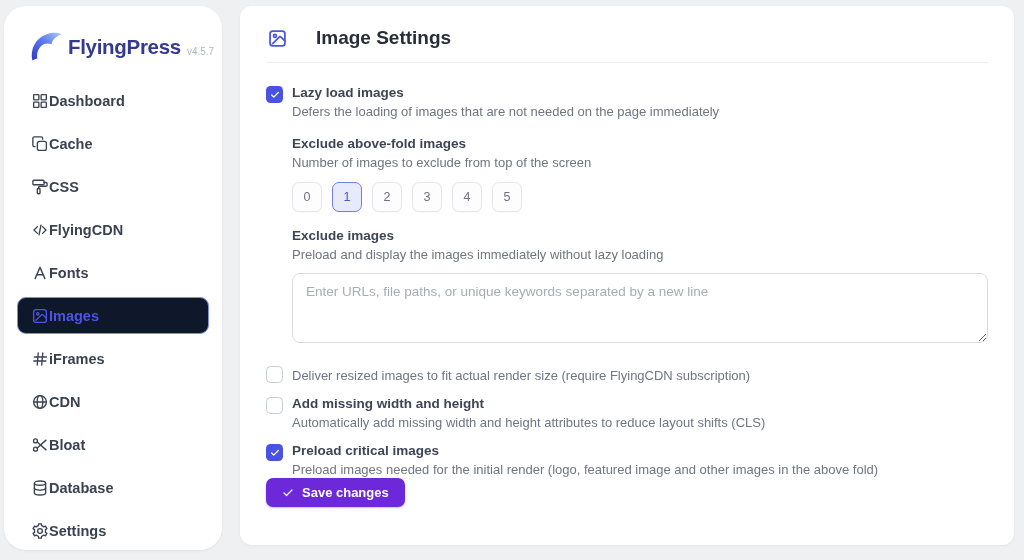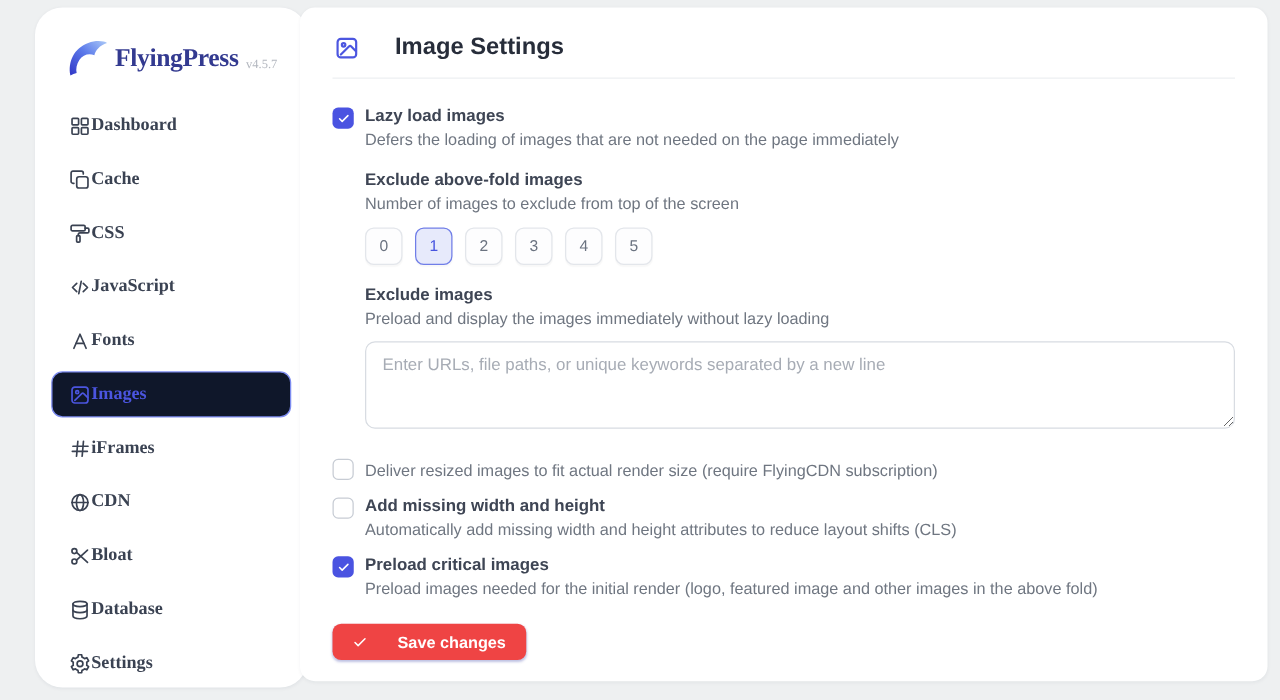--- a/index.html
+++ b/index.html
@@ -6,23 +6,23 @@
   body{
     width:1024px;height:560px;position:relative;overflow:hidden;
     background:#eef0f1;font-family:"Liberation Sans",sans-serif;
     -webkit-font-smoothing:antialiased;
   }
   svg{display:block}
   .icon{fill:none;stroke:#3a4252;stroke-width:1.8;stroke-linecap:round;stroke-linejoin:round;}
 
   
   .sidebar{
-    position:absolute;left:28px;top:6px;width:218px;height:544px;
+    position:absolute;left:4px;top:6px;width:218px;height:544px;
     background:#fff;border-radius:22px;box-shadow:0 1px 3px rgba(25,35,65,.06);
-    box-sizing:border-box;padding:22px 13px 0;font-family:Liberation Serif, serif;
+    box-sizing:border-box;padding:22px 13px 0;
   }
   .logo-row{display:flex;align-items:center;padding-left:9px;}
   .logo-mark{width:38px;height:38px;flex:none;}
   .brand{font-size:20.5px;font-weight:700;color:#333a90;letter-spacing:-.3px;margin-left:4px;}
   .version{font-size:10px;color:#b3b7bf;margin-left:6px;margin-top:9px;}
   .nav{margin-top:16px;}
   .nav-item{
     display:flex;align-items:center;height:35px;padding:0 13px;
     border-radius:9px;border:1px solid transparent;margin-bottom:6px;
     color:#3a4252;font-size:14.5px;font-weight:600;cursor:pointer;
@@ -71,22 +71,22 @@
     border:1px solid #d8dce2;border-radius:8px;padding:10px 13px;
     font-family:"Liberation Sans",sans-serif;font-size:13.5px;color:#3e4554;
     resize:vertical;outline:none;
   }
   .exclude-textarea::placeholder{color:#a7acb5;}
 
   .mt18{margin-top:18px;}
   .mt14{margin-top:12px;}
 
   .save-btn{
-    margin-top:20px;display:inline-flex;align-items:center;gap:24px;
-    background:#ef4444;color:#fff;border:none;border-radius:7px;height:29px;
+    display:inline-flex;align-items:center;gap:8px;
+    background:#6d28d9;color:#fff;border:none;border-radius:7px;height:29px;
     padding:0 16px;font-size:13px;font-weight:700;font-family:"Liberation Sans",sans-serif;
     cursor:pointer;box-shadow:0 1px 2px rgba(40,50,160,.3);
   }
   .save-btn svg{width:12px;height:12px;fill:none;stroke:#fff;stroke-width:2.4;stroke-linecap:round;stroke-linejoin:round;}
 </style>
 </head>
 <body>
 
 <div class="sidebar">
   <div class="logo-row">
@@ -128,21 +128,21 @@
           <rect x="8.4" y="14" width="3.6" height="7" rx="1"></rect>
         </svg>
       <span>CSS</span>
     </div>
     <div class="nav-item">
       <svg class="icon" viewBox="0 0 24 24">
           <path d="M8.5 7.5 4 12l4.5 4.5"></path>
           <path d="M15.5 7.5 20 12l-4.5 4.5"></path>
           <path d="M13.3 5.5 10.7 18.5"></path>
         </svg>
-      <span>JavaScript</span>
+      <span>FlyingCDN</span>
     </div>
     <div class="nav-item">
       <svg class="icon" viewBox="0 0 24 24">
           <path d="M5.5 19.5 12 4.5l6.5 15"></path>
           <path d="M7.9 14.3h8.2"></path>
         </svg>
       <span>Fonts</span>
     </div>
     <div class="nav-item active">
       <svg class="icon" viewBox="0 0 24 24">

